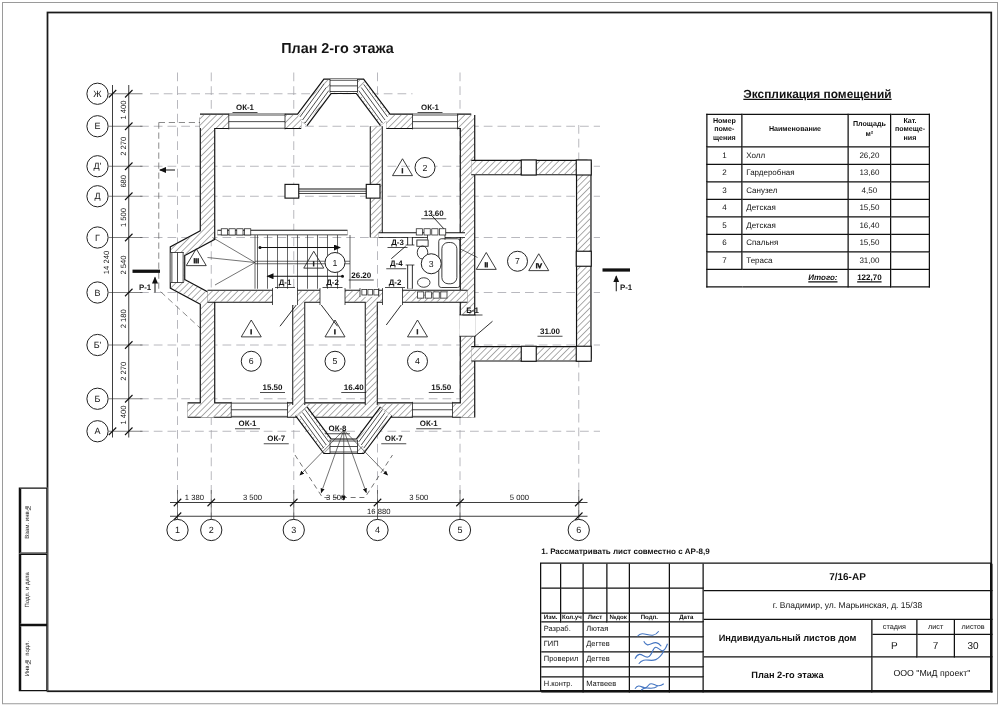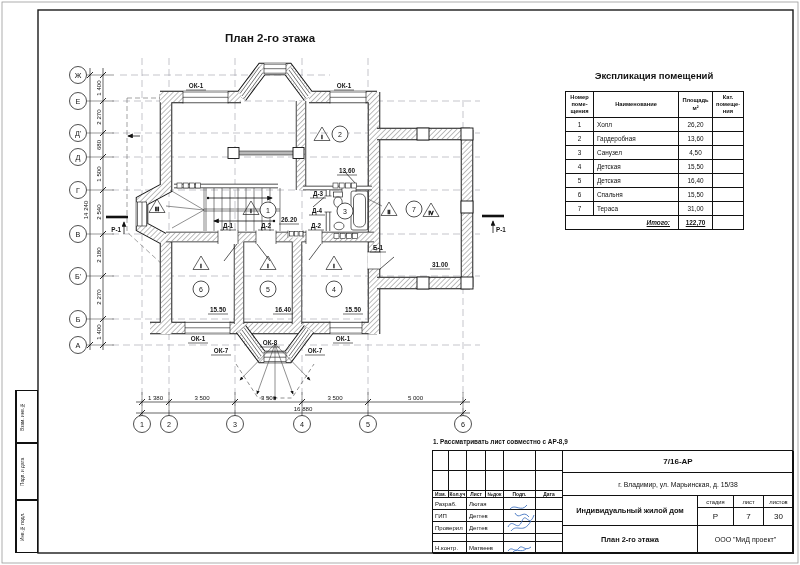--- a/index.html
+++ b/index.html
@@ -15,21 +15,21 @@
   .ttl{font-size:11.5px;font-weight:700;}
   
   #expl{position:absolute;left:565px;top:91px;width:178px;border-collapse:collapse;
         border:1.5px solid #111;table-layout:fixed;}
   #expl th,#expl td{border:1px solid #111;padding:0;font-size:6.4px;line-height:1.25;
         overflow:hidden;}
   #expl th{font-size:5.7px;font-weight:700;white-space:pre-line;height:25px;text-align:center;}
   #expl td{height:13px;text-align:center;}
   #expl td.nm{text-align:left;padding-left:3px;}
   #expl-title{position:absolute;left:565px;top:70px;width:178px;text-align:center;
-        font-size:9.5px;font-weight:700;}
+        font-size:9.5px;font-weight:700;text-decoration:underline;}
   #note{position:absolute;left:433px;top:438px;font-size:6.4px;font-weight:700;}
   #tb{position:absolute;left:432px;top:450px;width:361px;height:103px;
       border:1.6px solid #111;box-sizing:border-box;}
   #tb .c{position:absolute;border-right:1px solid #111;border-bottom:1px solid #111;
       box-sizing:border-box;display:flex;align-items:center;justify-content:center;
       font-size:6px;overflow:hidden;}
   #tb .h{font-size:4.9px;font-weight:700;}
   #tb .b{font-weight:700;}
   .stamp{position:absolute;left:15px;width:23px;border:1px solid #111;box-sizing:border-box;
       display:flex;background:#fff;}
@@ -619,21 +619,21 @@
 
   <svg style="position:absolute;left:72px;top:46px" width="30" height="44" viewBox="0 0 30 44">
     <path d="M3,30 C8,20 12,36 17,24 C21,14 24,32 29,18 M6,34 C12,26 18,38 26,24 M10,16 C14,24 18,12 24,20 M5,12 C10,6 16,16 22,8" stroke="#4576c2" stroke-width="0.9" fill="none"></path>
   </svg>
   <svg style="position:absolute;left:72px;top:92px" width="30" height="11" viewBox="0 0 30 11">
     <path d="M3,8 C7,2 10,11 14,5 C17,1 20,9 26,4 M8,9 C12,5 16,10 21,6" stroke="#4576c2" stroke-width="0.9" fill="none"></path>
   </svg>
 
   <div class="c b" style="left:130px;top:0;width:231px;height:22px;font-size:8px">7/16-АР</div>
   <div class="c" style="left:130px;top:22px;width:231px;height:23px;font-size:6.8px">г. Владимир, ул. Марьинская, д. 15/38</div>
-  <div class="c b" style="left:130px;top:45px;width:135px;height:30px;font-size:7.4px;text-align:center">Индивидуальный жилой дом</div>
+  <div class="c b" style="left:130px;top:45px;width:135px;height:30px;font-size:7.4px;text-align:center">Индивидуальный листов дом</div>
   <div class="c" style="left:265px;top:45px;width:36px;height:12px;font-size:5.8px">стадия</div>
   <div class="c" style="left:301px;top:45px;width:30px;height:12px;font-size:5.8px">лист</div>
   <div class="c" style="left:331px;top:45px;width:30px;height:12px;font-size:5.8px">листов</div>
   <div class="c" style="left:265px;top:57px;width:36px;height:18px;font-size:8px">Р</div>
   <div class="c" style="left:301px;top:57px;width:30px;height:18px;font-size:8px">7</div>
   <div class="c" style="left:331px;top:57px;width:30px;height:18px;font-size:8px">30</div>
   <div class="c b" style="left:130px;top:75px;width:135px;height:28px;font-size:7.4px">План 2-го этажа</div>
   <div class="c" style="left:265px;top:75px;width:96px;height:28px;font-size:7px">ООО "МиД проект"</div>
 </div>
 

